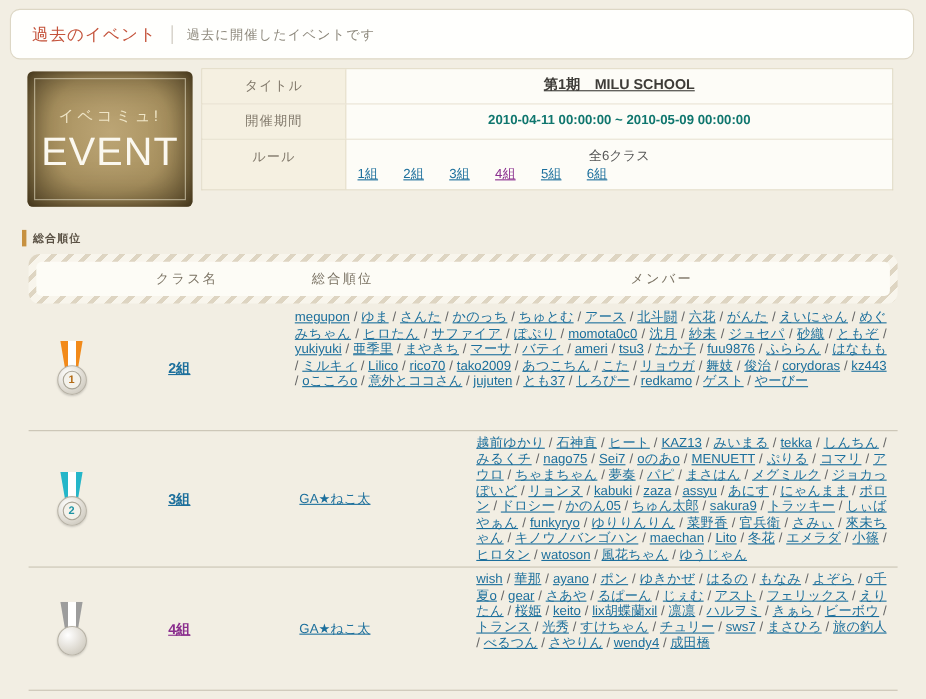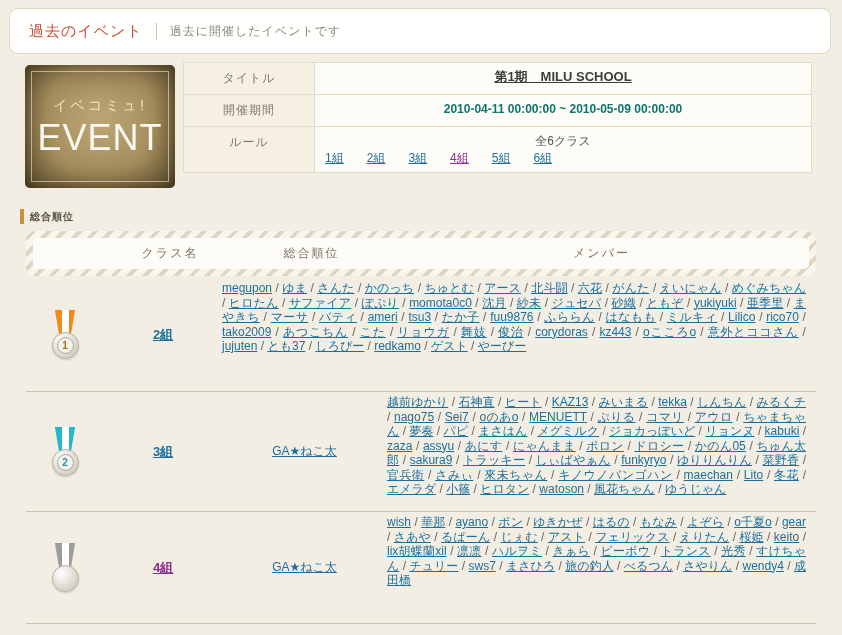--- a/index.html
+++ b/index.html
@@ -61,21 +61,21 @@
   .col-leader{width:165px;flex:none;}
   .col-members-h{flex:1;}
 
   .rank-rows{margin:2px 26px 0 26px;}
   .rank-row{display:flex;border-bottom:1px solid #c9c3b3;}
   .rank-row:nth-child(1){min-height:113px;}
   .rank-row:nth-child(2){min-height:119px;}
   .rank-row:nth-child(3){min-height:111px;}
   .class-link{font-size:13px;font-weight:bold;}
   .leader-link{font-size:12px;}
-  .col-members{flex:1;display:block;padding:3px 10px 4px 0;font-size:12px;line-height:14.5px;text-align:justify;}
+  .col-members{flex:1;display:block;padding:3px 10px 4px 0;font-size:12px;line-height:14.5px;text-align:justify;margin-left:46px;}
   .sep{color:#666;}
 
   .medal{width:30px;}
   .ribbon{width:23px;height:27px;margin:0 auto;clip-path:polygon(6% 0,94% 0,74% 100%,26% 100%);}
   .disc{
     width:25px;height:25px;border-radius:50%;margin:-5px auto 0;
     background:radial-gradient(circle at 35% 30%, #ffffff, #ddd9d0 60%, #c2beb3);
     border:1px solid #b7b2a6;box-shadow:0 1px 2px rgba(0,0,0,.18);
     display:flex;align-items:center;justify-content:center;position:relative;
   }

